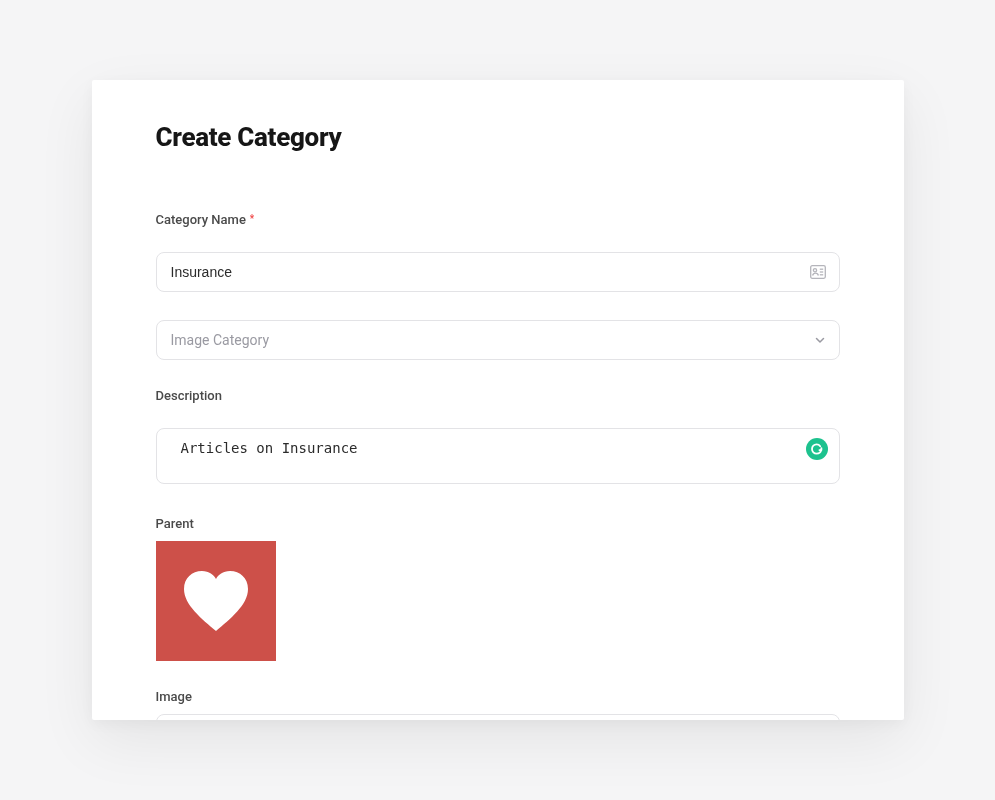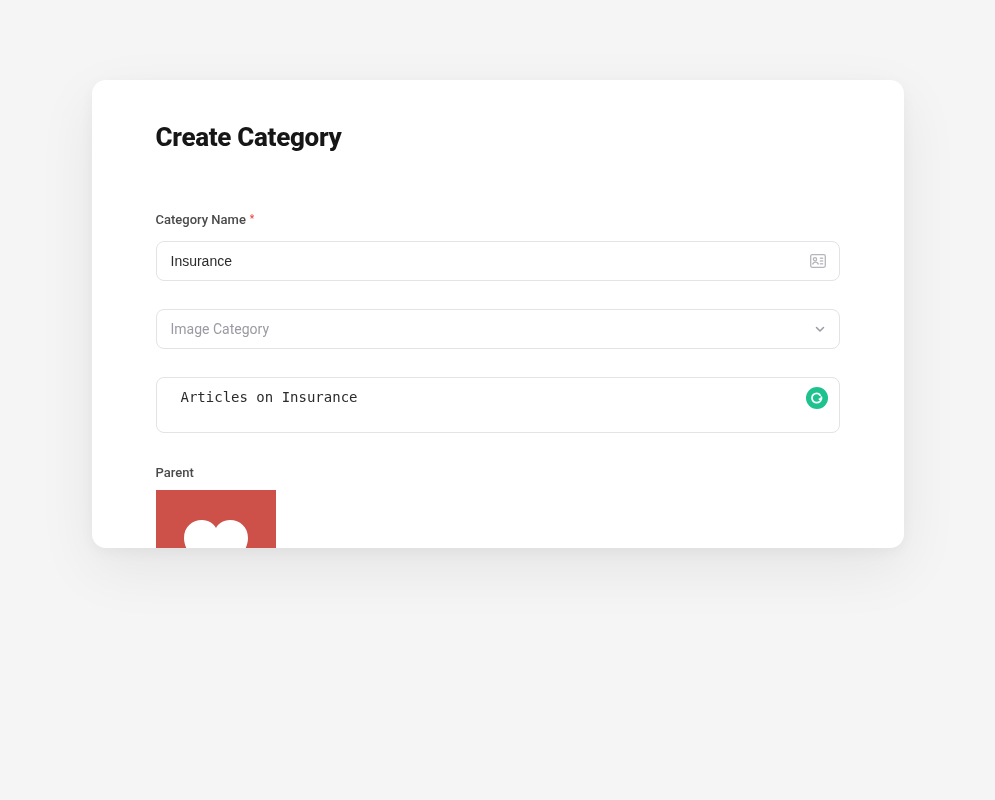--- a/index.html
+++ b/index.html
@@ -11,24 +11,24 @@
     align-items: flex-start;
     justify-content: center;
     width: 995px;
     height: 800px;
     overflow: hidden;
   }
   .card {
     margin-top: 80px;
     width: 812px;
     background: #ffffff;
-    border-radius: 14px;
+    border-radius: 2px;
     box-shadow: 0 20px 60px rgba(0,0,0,0.07), 0 4px 14px rgba(0,0,0,0.04);
     padding: 42px 64px 0 64px;
-    height: 468px;
+    height: 640px;
     overflow: hidden;
     position: relative;
   }
   .page-title {
     font-size: 26px;
     font-weight: 800;
     color: #161616;
     letter-spacing: -0.3px;
   }
   .form-group {
@@ -59,21 +59,21 @@
     border-radius: 50%;
     background: #e8e8ea;
     color: #a0a0a6;
     font-style: italic;
     font-family: Georgia, serif;
     font-size: 10px;
     font-weight: 600;
     line-height: 1;
   }
   .input-wrap {
-    margin-top: 14px;
+    margin-top: 25px;
     position: relative;
   }
   .text-input, .select-input, .textarea-input {
     width: 100%;
     border: 1px solid #e3e3e6;
     border-radius: 8px;
     background: #fff;
     font-size: 14px;
     color: #2b2b2b;
     padding: 11px 14px;
@@ -188,20 +188,23 @@
       <div class="select-input">Image Category</div>
       <span class="select-chevron">
         <svg width="12" height="12" viewBox="0 0 12 12" fill="none" stroke="currentColor" stroke-width="1.5" stroke-linecap="round" stroke-linejoin="round">
           <polyline points="2.5,4.5 6,8 9.5,4.5"></polyline>
         </svg>
       </span>
     </div>
   </div>
 
   <div class="form-group">
+    <div class="field-label">
+      <span>Description</span>
+    </div>
     <div class="input-wrap">
       <textarea class="textarea-input" style="">Articles on Insurance</textarea>
       <span class="grammar-badge">
         <svg width="14" height="14" viewBox="0 0 14 14" fill="none" stroke="#ffffff" stroke-width="1.8" stroke-linecap="round">
           <path d="M11.2 7.6c-0.3 2.3-2.2 4-4.6 4C4 11.6 2 9.6 2 7s2-4.6 4.6-4.6c1.5 0 2.8 0.7 3.6 1.8"></path>
           <polyline points="11.4,6.1 11.4,8.1 9.4,8.1" stroke-linejoin="round"></polyline>
         </svg>
       </span>
     </div>
   </div>

